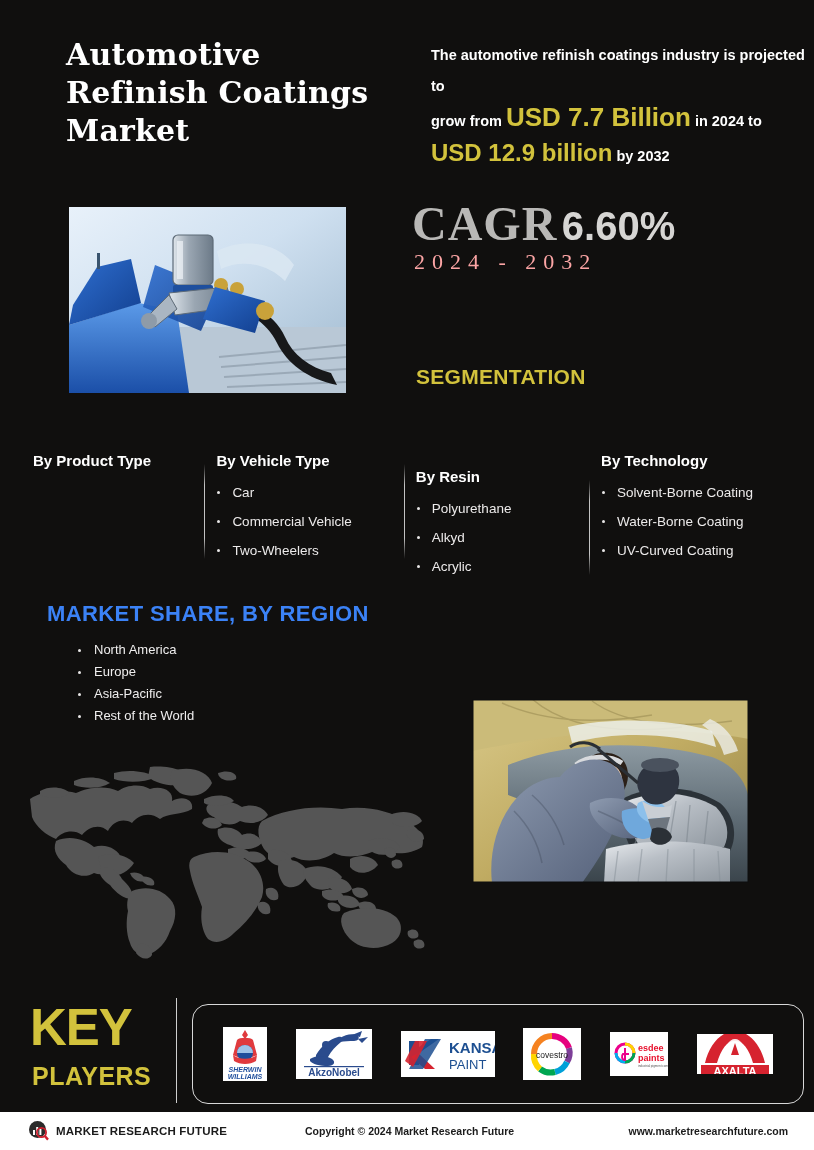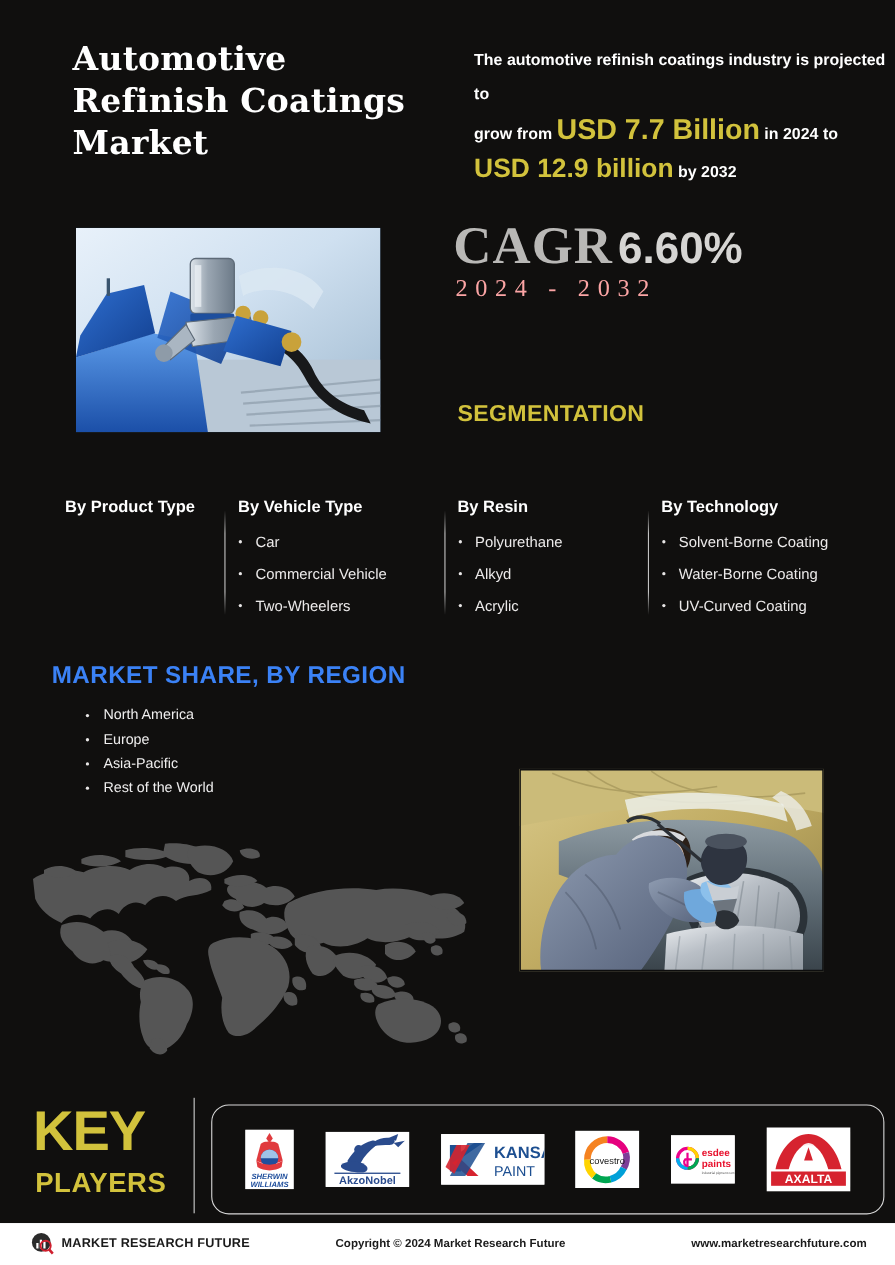--- a/index.html
+++ b/index.html
@@ -91,23 +91,23 @@
   
   .segrow{
     position:absolute; left:30px; top:452px;
     width:760px; height:115px;
     display:flex;
   }
   .segcol{
     position:relative;
     padding-right:10px;
   }
-  .segcol.c0{ width:183px;text-align:center; }
+  .segcol.c0{ width:183px; }
   .segcol.c1{ width:200px; }
-  .segcol.c2{ width:185px; }
+  .segcol.c2{ width:185px;margin-top:16px; }
   .segcol.c3{ width:192px; }
   .segcol .vline{
     position:absolute;
     right:8px; top:12px;
     width:1px; height:95px;
     background:linear-gradient(to bottom, rgba(255,255,255,0) 0%, rgba(255,255,255,.75) 22%, rgba(255,255,255,.75) 78%, rgba(255,255,255,0) 100%);
   }
   .seg-title{
     font-size:15px; font-weight:700; color:#ffffff;
     margin:0 0 9px 3px;
@@ -196,21 +196,21 @@
     display:flex;
     align-items:center;
     justify-content:center;
     overflow:hidden;
   }
   .lt-sw{ width:44px; height:54px; }
   .lt-ak{ width:76px; height:50px; }
   .lt-ka{ width:94px; height:46px; }
   .lt-co{ width:58px; height:52px; }
   .lt-es{ width:58px; height:44px; }
-  .lt-ax{ width:76px; height:58px; }
+  .lt-ax{ width:76px; height:40px; }
 
   
   .footer{
     position:absolute; left:0; top:1112px;
     width:814px; height:38px;
     background:#ffffff;
     display:flex;
     align-items:center;
   }
   .f-logo{

